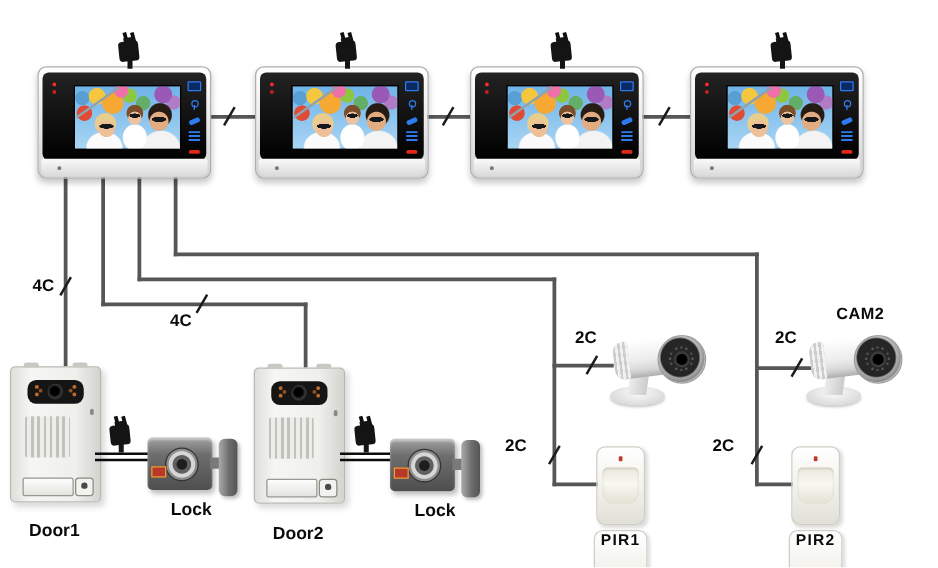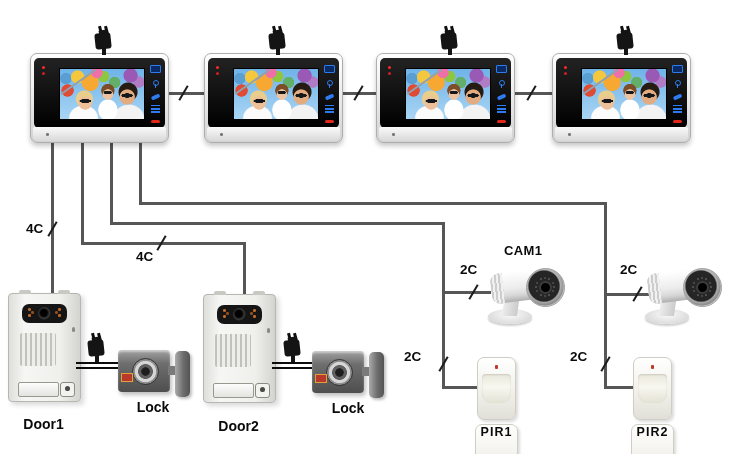--- a/index.html
+++ b/index.html
@@ -356,21 +356,21 @@
 
   <div class="pir" style="left:477px;top:357px;">
     <div class="pled"></div>
     <div class="pwin"></div>
   </div>
   <div class="pir" style="left:633px;top:357px;">
     <div class="pled"></div>
     <div class="pwin"></div>
   </div>
 
-  <div class="lbl cam" style="left:504px;top:243px;">CAM1</div>
+  <div class="lbl cam" style="left:669px;top:243px;">CAM2</div>
   <div class="lbl dev ctr" style="left:8px;top:416px;width:71px;">Door1</div>
   <div class="lbl dev ctr" style="left:203px;top:418px;width:71px;">Door2</div>
   <div class="lbl dev ctr" style="left:118px;top:399px;width:70px;">Lock</div>
   <div class="lbl dev ctr" style="left:312px;top:400px;width:72px;">Lock</div>
   <div class="lbl pir ctr" style="left:475px;top:424px;width:41px;">PIR1</div>
   <div class="lbl pir ctr" style="left:631px;top:424px;width:41px;">PIR2</div>
 
 </div>
 
 </body></html>

